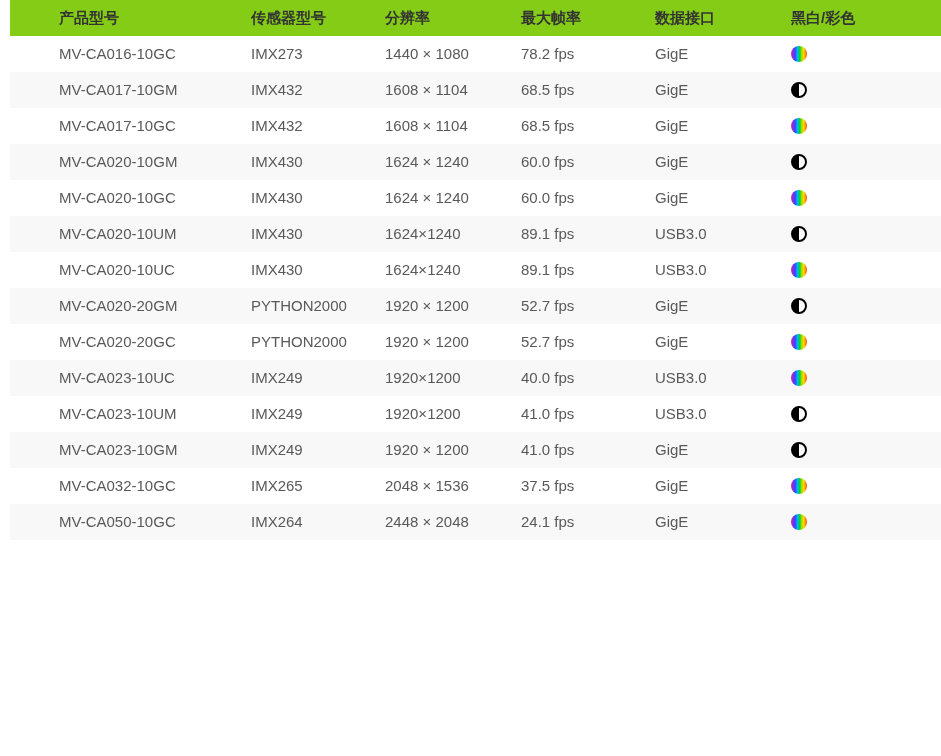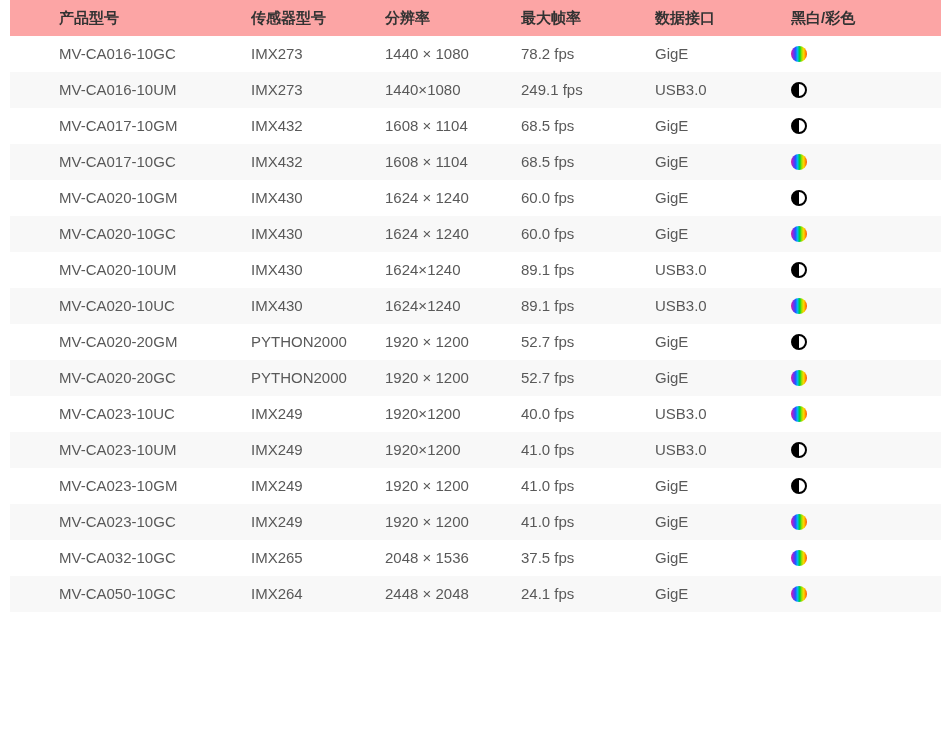--- a/index.html
+++ b/index.html
@@ -38,21 +38,21 @@
     font-size: 15px;
     line-height: 36px;
     white-space: nowrap;
     overflow: hidden;
   }
   .spec-table th:first-child,
   .spec-table td:first-child {
     padding-left: 49px;
   }
   .spec-table thead th {
-    background: #fca5a5;
+    background: #84cc16;
     color: #333333;
     font-weight: bold;
   }
   .spec-table tbody td {
     color: #595959;
     font-weight: normal;
   }
   .spec-table tbody tr:nth-child(even) {
     background: #f8f8f8;
   }
@@ -106,28 +106,20 @@
       <tbody>
           <tr>
             <td>MV-CA016-10GC</td>
             <td>IMX273</td>
             <td>1440 × 1080</td>
             <td>78.2 fps</td>
             <td>GigE</td>
             <td><span class="chroma-icon color"></span></td>
           </tr>
           <tr>
-            <td>MV-CA016-10UM</td>
-            <td>IMX273</td>
-            <td>1440×1080</td>
-            <td>249.1 fps</td>
-            <td>USB3.0</td>
-            <td><span class="chroma-icon mono"></span></td>
-          </tr>
-          <tr>
             <td>MV-CA017-10GM</td>
             <td>IMX432</td>
             <td>1608 × 1104</td>
             <td>68.5 fps</td>
             <td>GigE</td>
             <td><span class="chroma-icon mono"></span></td>
           </tr>
           <tr>
             <td>MV-CA017-10GC</td>
             <td>IMX432</td>
@@ -202,28 +194,20 @@
           </tr>
           <tr>
             <td>MV-CA023-10GM</td>
             <td>IMX249</td>
             <td>1920 × 1200</td>
             <td>41.0 fps</td>
             <td>GigE</td>
             <td><span class="chroma-icon mono"></span></td>
           </tr>
           <tr>
-            <td>MV-CA023-10GC</td>
-            <td>IMX249</td>
-            <td>1920 × 1200</td>
-            <td>41.0 fps</td>
-            <td>GigE</td>
-            <td><span class="chroma-icon color"></span></td>
-          </tr>
-          <tr>
             <td>MV-CA032-10GC</td>
             <td>IMX265</td>
             <td>2048 × 1536</td>
             <td>37.5 fps</td>
             <td>GigE</td>
             <td><span class="chroma-icon color"></span></td>
           </tr>
           <tr>
             <td>MV-CA050-10GC</td>
             <td>IMX264</td>

